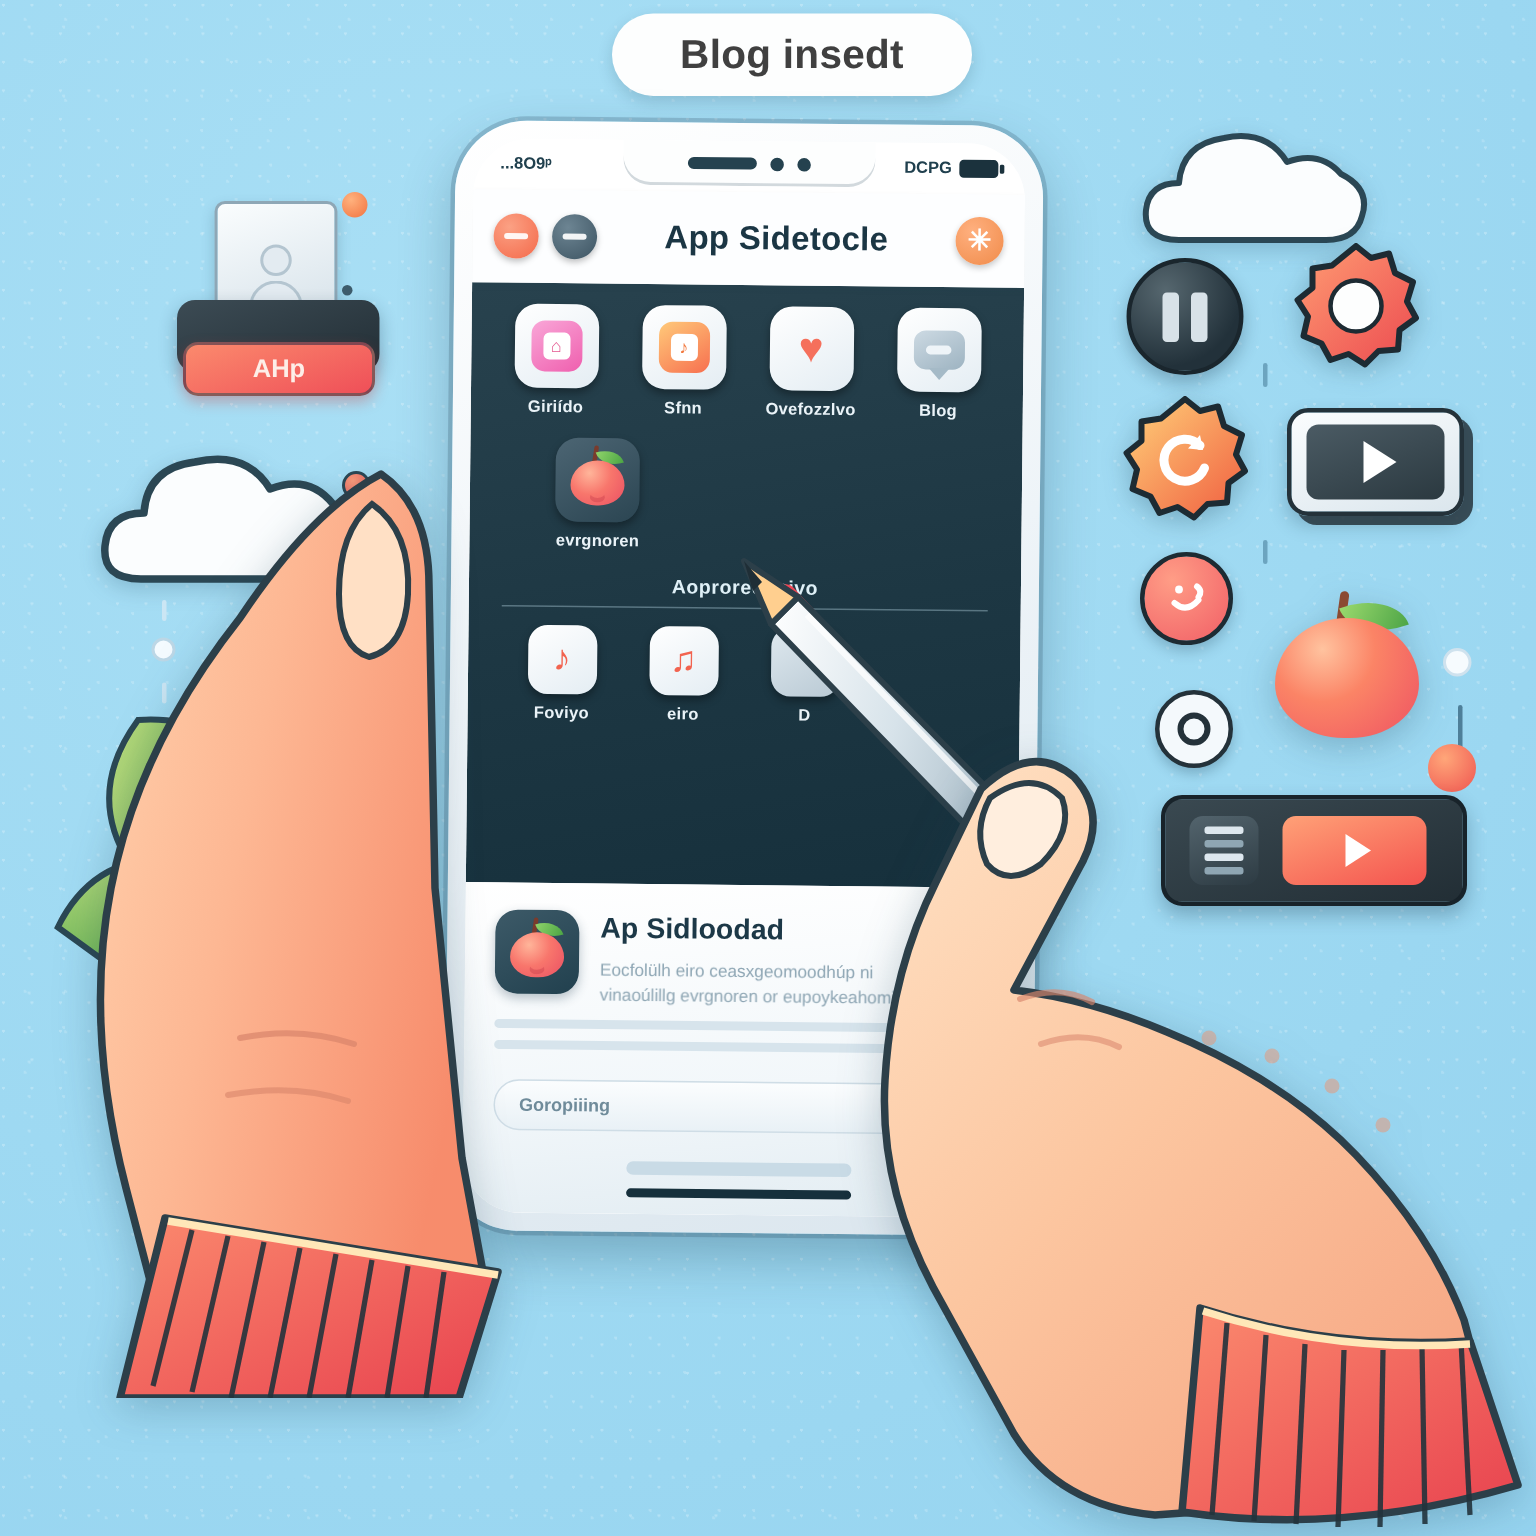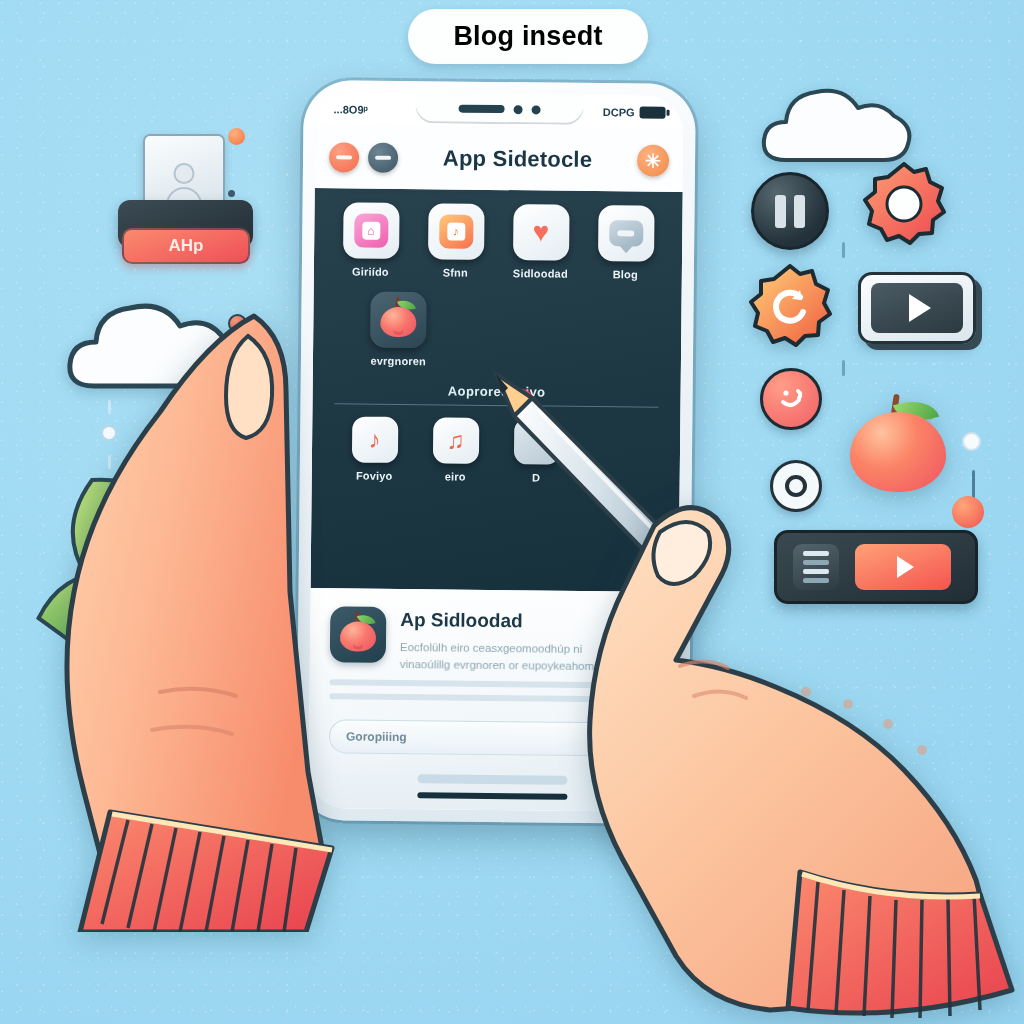--- a/index.html
+++ b/index.html
@@ -31,21 +31,21 @@
   
   .top-pill {
     position: absolute; left: 408px; top: 9px;
     width: 240px; height: 55px;
     background: #fdfefe;
     border-radius: 28px;
     display: flex; align-items: center; justify-content: center;
     box-shadow: 0 4px 10px rgba(20,60,80,.18);
   }
   .top-pill span {
-    font-size: 27px; font-weight: 700; color: #000000;
+    font-size: 27px; font-weight: 700; color: #404040;
     letter-spacing: .2px;
   }
 
   
   .phone {
     position: absolute; left: 300px; top: 82px;
     width: 392px; height: 740px;
     background: linear-gradient(160deg,#ffffff 0%,#eef4f8 45%,#dbe6ee 100%);
     border-radius: 48px;
     box-shadow: 0 16px 36px rgba(20,60,80,.3), 0 0 0 3px rgba(40,70,90,.22);
@@ -551,21 +551,21 @@
               <div class="sq-orange">
                   <div class="sq-inner" style="color:#f2793f">♪</div>
                 </div>
             </div>
             <div class="label">Sfnn</div>
           </div>
           <div class="app">
             <div class="tile tile-light">
               <span class="heart">♥</span>
             </div>
-            <div class="label">Sidloodad</div>
+            <div class="label">Ovefozzlvo</div>
           </div>
           <div class="app">
             <div class="tile tile-light">
               <div class="bubble">
                   <i></i>
                 </div>
             </div>
             <div class="label">Blog</div>
           </div>
         </div>

